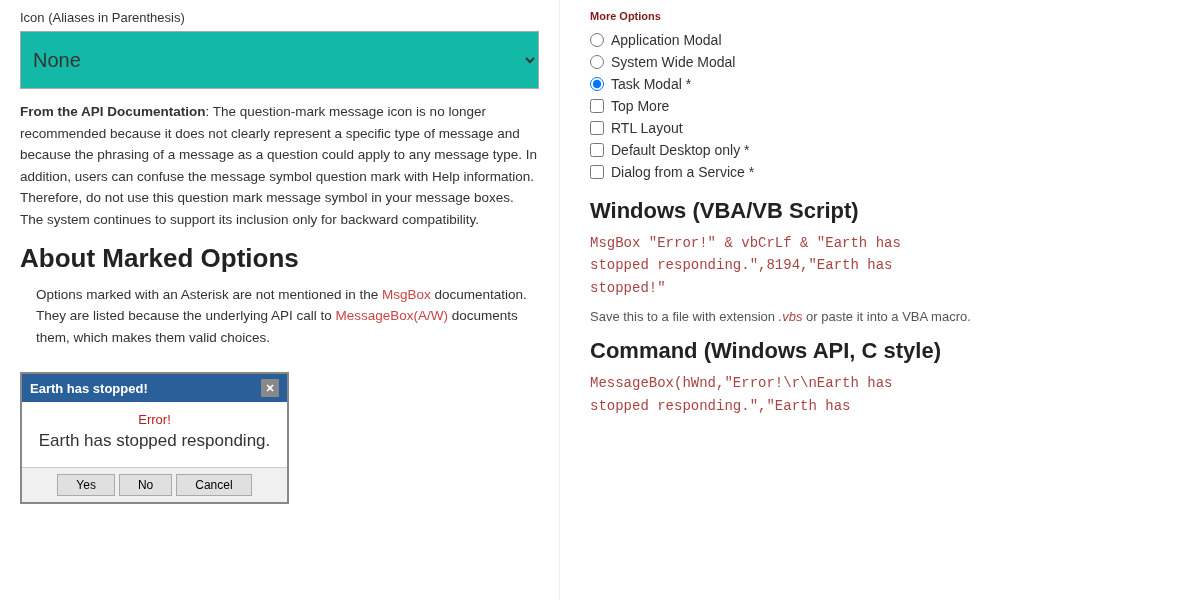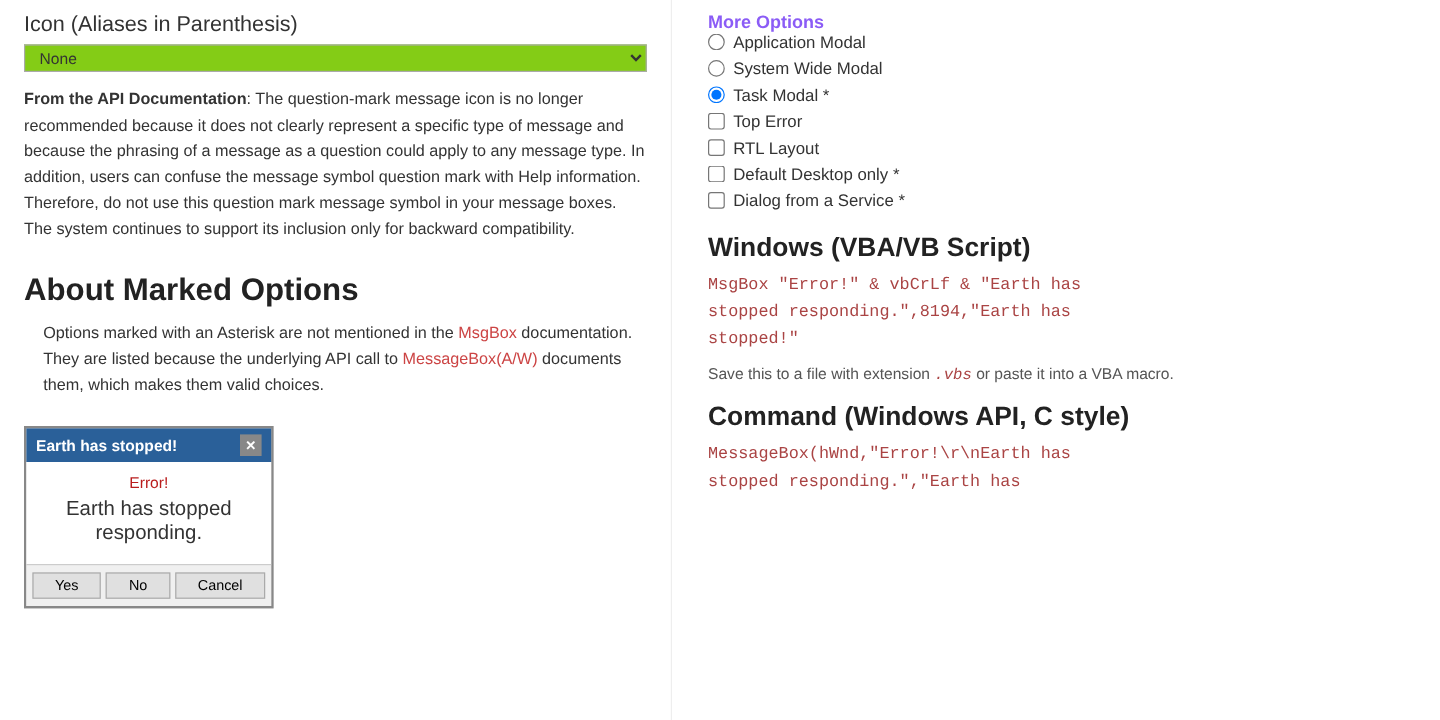--- a/index.html
+++ b/index.html
@@ -29,44 +29,44 @@
       padding: 10px 20px 20px 20px;
       border-right: 1px solid #eee;
     }
 
     .right-panel {
       flex: 1;
       padding: 10px 20px 20px 30px;
     }
 
     .section-label {
-      font-size: 18px;
+      font-size: 13px;
       color: #333;
       margin-bottom: 6px;
     }
 
     .dropdown-wrapper {
       margin-bottom: 12px;
     }
 
     select {
       width: 100%;
-      padding: 2px 8px;
-      font-size: 13px;
+      padding: 16px 8px;
+      font-size: 20px;
       border: 1px solid #aaa;
-      background: #84cc16;
+      background: #14b8a6;
       color: #333;
       appearance: auto;
     }
 
     .api-doc {
       font-size: 13.5px;
       line-height: 1.6;
       color: #333;
-      margin-bottom: 24px;
+      margin-bottom: 12px;
     }
 
     .api-doc strong {
       font-weight: bold;
     }
 
     .about-heading {
       font-size: 26px;
       font-weight: bold;
       color: #222;
@@ -88,21 +88,21 @@
 
     .example-heading {
       font-size: 22px;
       font-weight: bold;
       color: #222;
       margin-bottom: 10px;
     }
 
     .example-dialog {
       border: 2px solid #888;
-      width: 208px;
+      width: 269px;
       background: #f0f0f0;
     }
 
     .dialog-titlebar {
       background: #2a6099;
       color: #fff;
       padding: 5px 8px;
       display: flex;
       align-items: center;
       justify-content: space-between;
@@ -154,23 +154,24 @@
     .dialog-btn {
       background: #e0e0e0;
       border: 1px solid #aaa;
       padding: 3px 18px;
       font-size: 12px;
       cursor: pointer;
     }
 
     
     .more-options-heading {
-      font-size: 15px;
-      font-weight: bold;
-      color: #8b5cf6;
+      font-size: 11px;
+      font-weight: bold;
+      color: #7f1d1d;
+      margin-bottom: 10px;
     }
 
     .option-item {
       display: flex;
       align-items: center;
       gap: 7px;
       margin-bottom: 6px;
       font-size: 14px;
     }
 
@@ -198,21 +199,21 @@
       white-space: pre-wrap;
     }
 
     .save-note {
       font-size: 13px;
       color: #555;
       margin-bottom: 4px;
     }
 
     .save-note .vbs-ext {
-      font-family: Liberation Mono, monospace;
+      font-family: Liberation Sans, sans-serif;
       color: #a44;
       font-style: italic;
     }
 
     .command-heading2 {
       font-size: 22px;
       font-weight: bold;
       color: #222;
       margin-top: 14px;
       margin-bottom: 8px;
@@ -281,21 +282,21 @@
         <div class="option-item">
           <input type="radio" name="modal-group" style="">
           <label>System Wide Modal</label>
         </div>
         <div class="option-item">
           <input type="radio" name="modal-group" checked="" style="">
           <label>Task Modal *</label>
         </div>
         <div class="option-item">
           <input type="checkbox" style="">
-          <label>Top Error</label>
+          <label>Top More</label>
         </div>
         <div class="option-item">
           <input type="checkbox" style="">
           <label>RTL Layout</label>
         </div>
         <div class="option-item">
           <input type="checkbox" style="">
           <label>Default Desktop only *</label>
         </div>
         <div class="option-item">

